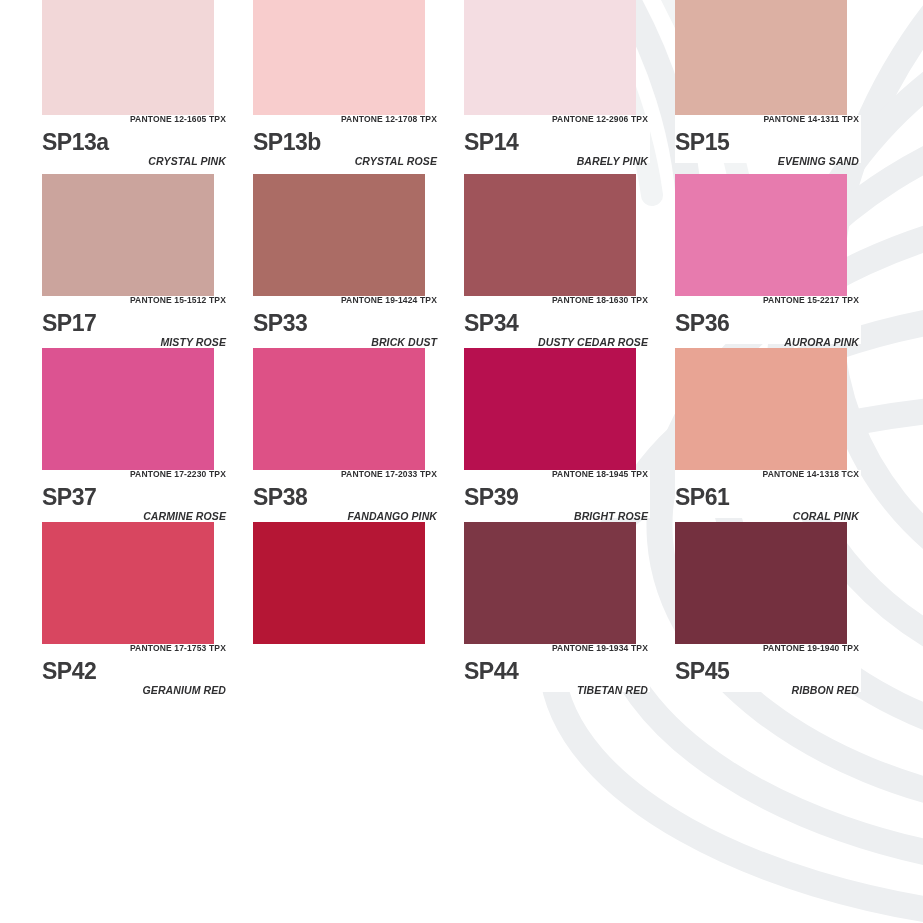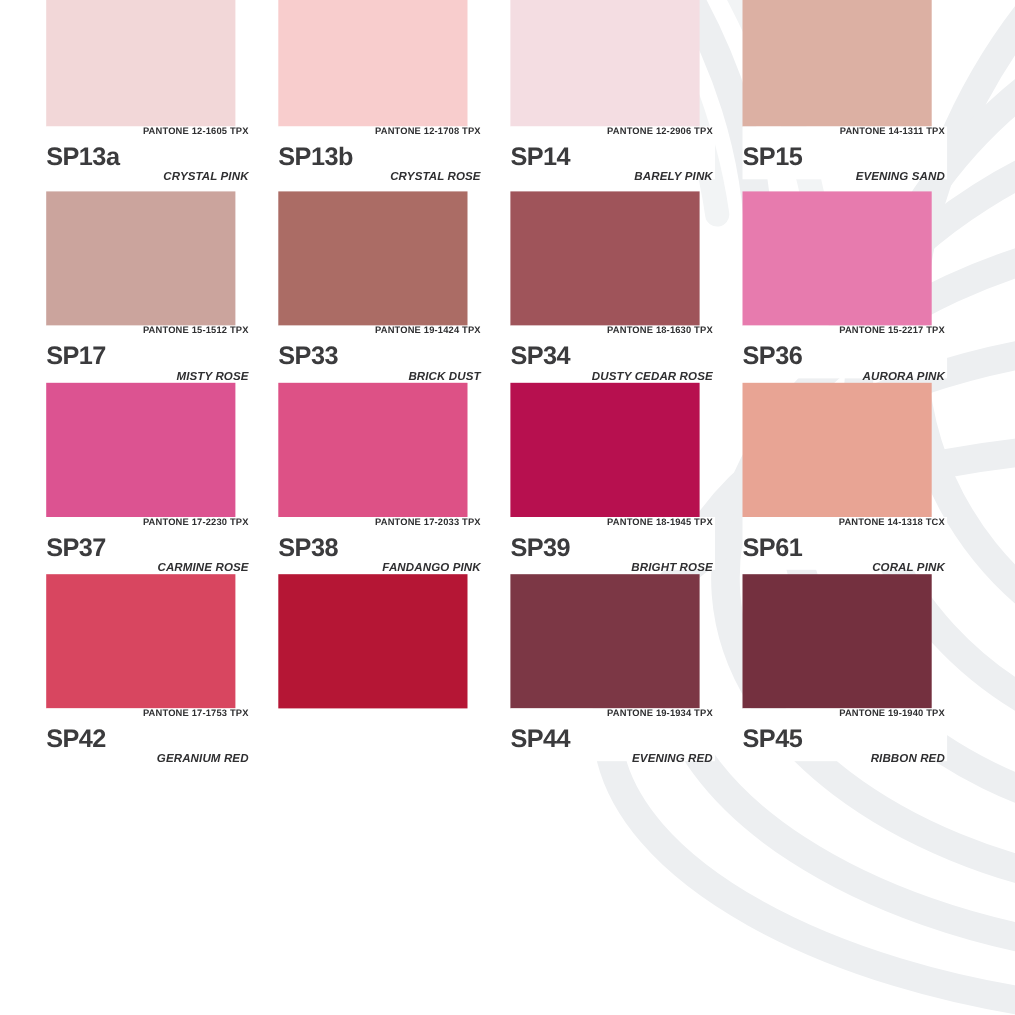--- a/index.html
+++ b/index.html
@@ -264,21 +264,21 @@
     </div>
     <div class="swatch-cell row-3">
       <div class="swatch-color" style="background: rgb(181, 22, 53);"></div>
     </div>
     <div class="swatch-cell row-4">
       <div class="swatch-color" style="background: rgb(124, 55, 69);"></div>
       <div class="swatch-label">
         <span class="swatch-code">SP44</span>
         <span class="swatch-meta">
           <span class="pantone-code">PANTONE 19-1934 TPX</span>
-          <span class="pantone-name">EVENING RED</span>
+          <span class="pantone-name">TIBETAN RED</span>
         </span>
       </div>
     </div>
     <div class="swatch-cell row-4">
       <div class="swatch-color" style="background: rgb(116, 48, 63);"></div>
       <div class="swatch-label">
         <span class="swatch-code">SP45</span>
         <span class="swatch-meta">
           <span class="pantone-code">PANTONE 19-1940 TPX</span>
           <span class="pantone-name">RIBBON RED</span>

